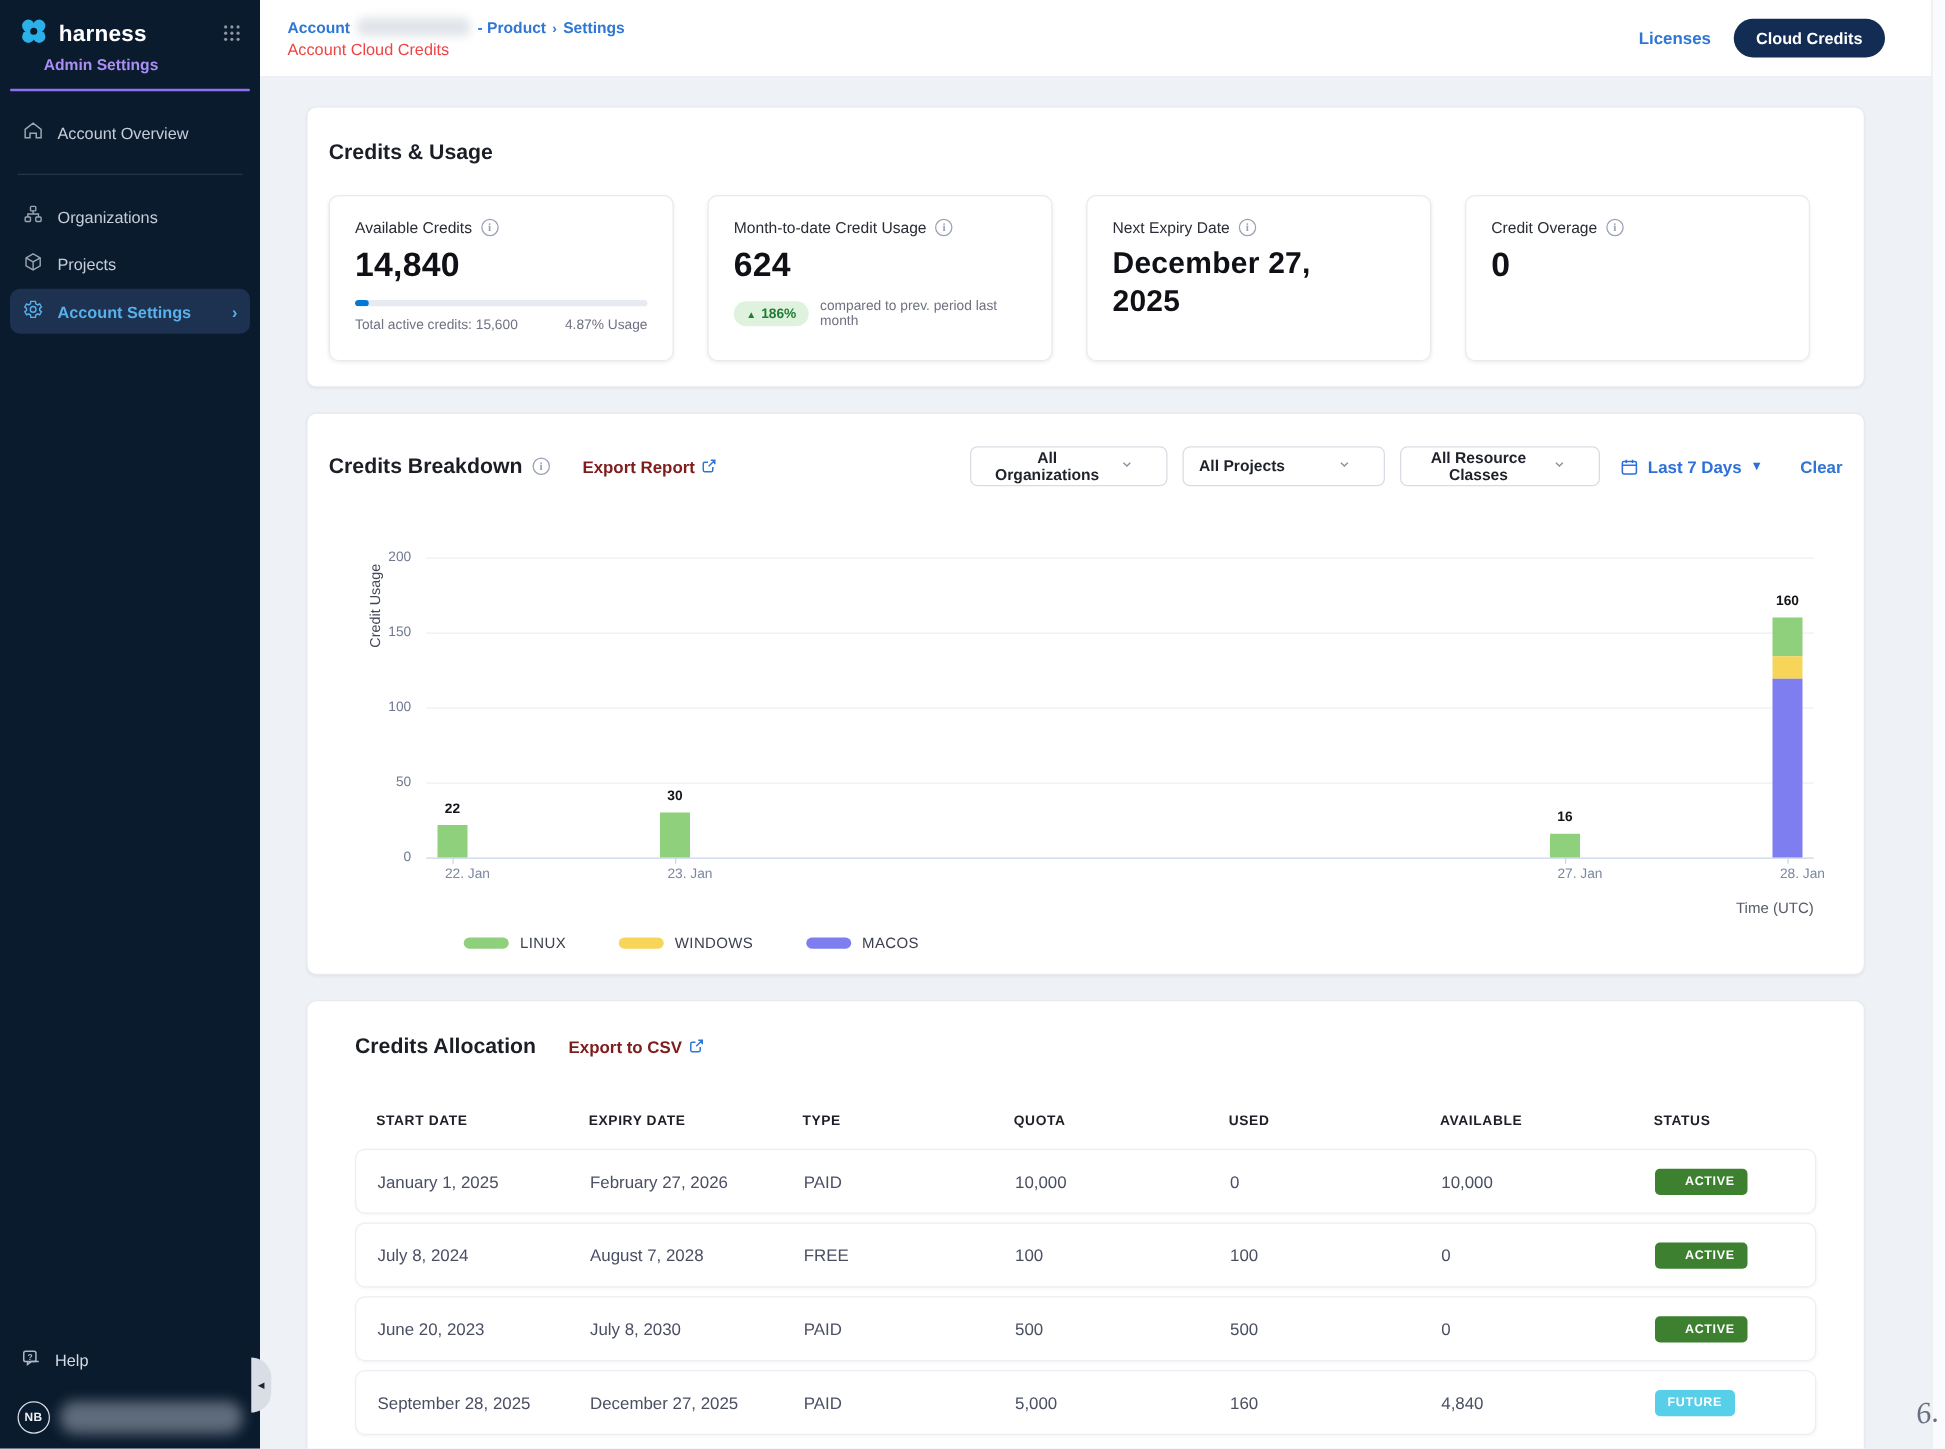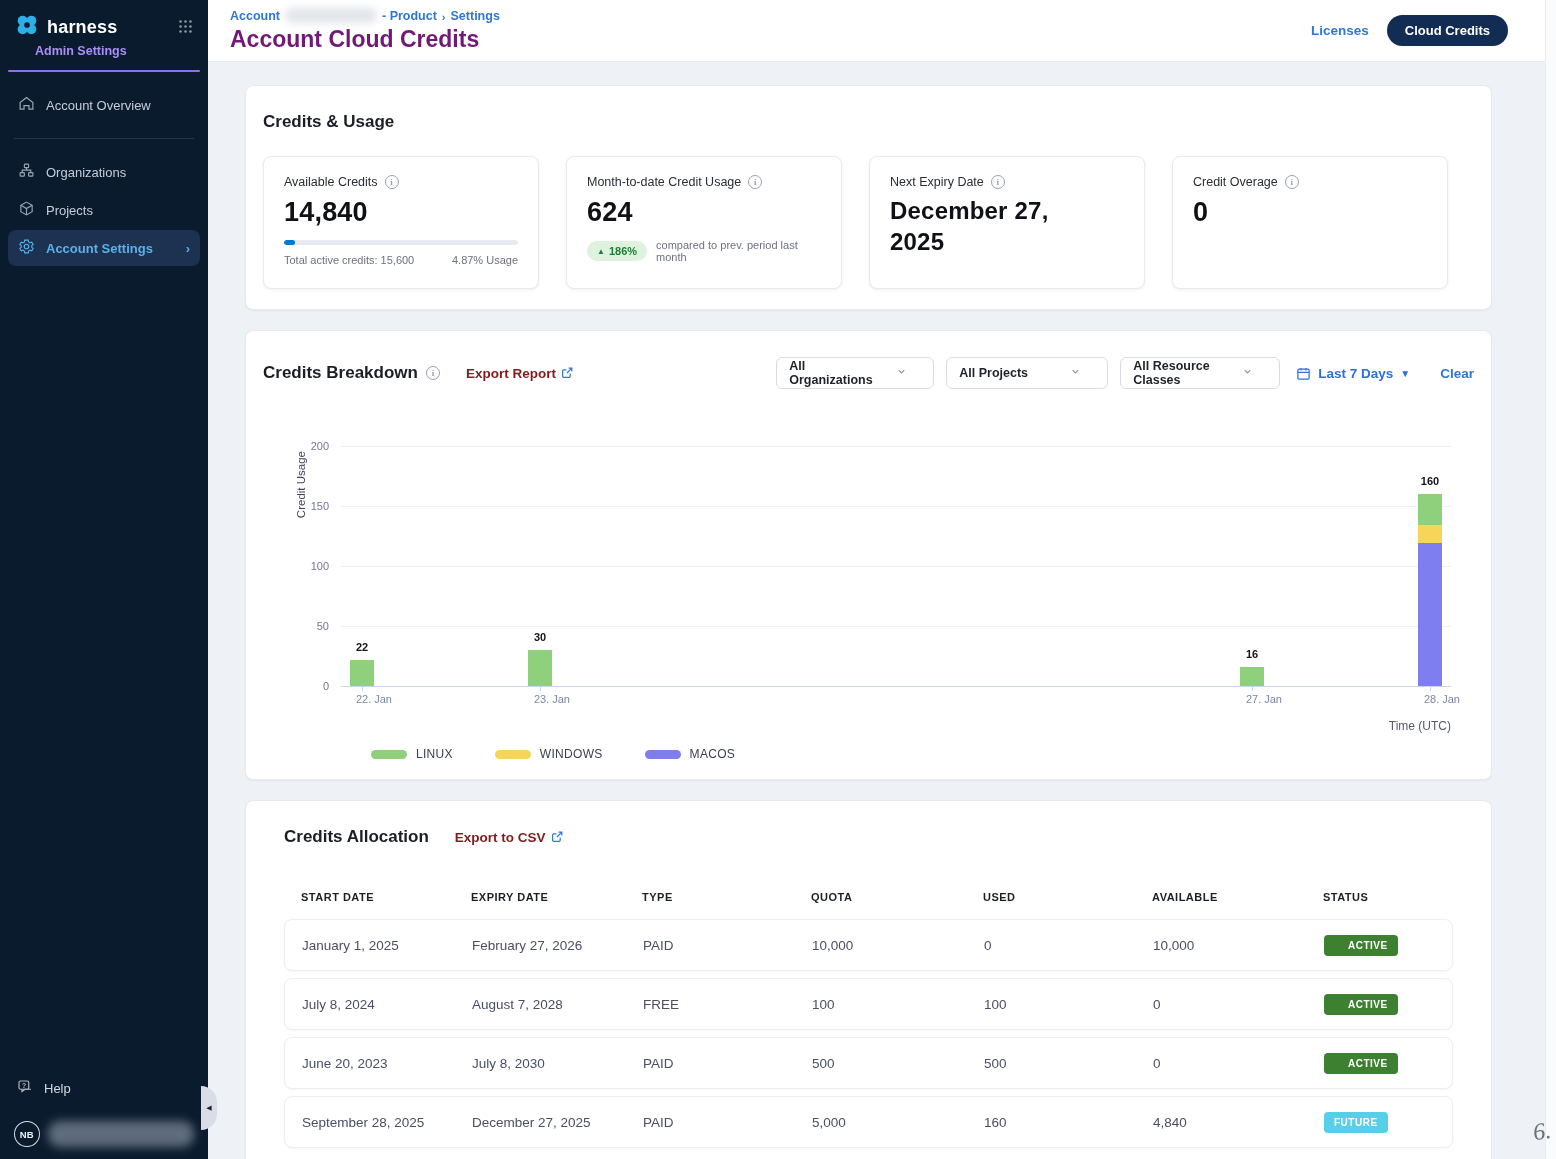--- a/index.html
+++ b/index.html
@@ -29,21 +29,21 @@
   .collapse-handle { position:absolute; left:201px; top:1086px; width:16px; height:44px; background:#d9dee6; border-radius:0 22px 22px 0; display:flex; align-items:center; justify-content:center; z-index:6; cursor:pointer; }
   .collapse-handle span { font-size:7px; color:#1c2430; }
 
   
   .main { flex:1; display:flex; flex-direction:column; height:100%; position:relative; }
   .page-header { background:#ffffff; height:62px; border-bottom:1px solid #e6e9ee; display:flex; align-items:center; padding:0 48px 0 22px; }
   .header-left { display:flex; flex-direction:column; gap:3px; }
   .breadcrumb { font-size:12.5px; font-weight:bold; color:#2f77d3; display:flex; align-items:flex-end; gap:5px; }
   .crumb-blob { display:inline-block; width:92px; height:15px; background:#ccd2db; opacity:.6; filter:blur(4px); border-radius:8px; }
   .crumb-sep { color:#2f77d3; font-size:11px; }
-  .page-title { font-size:23px; font-weight:bold; color:#701a75; }
+  .page-title { font-size:13px; font-weight:normal; color:#ef4444; }
   .header-right { margin-left:auto; display:flex; align-items:center; gap:18px; }
   .licenses-link { color:#2f77d3; font-size:13.5px; font-weight:bold; cursor:pointer; }
   .cloud-credits-pill { background:#132c53; color:#ffffff; font-size:13px; font-weight:bold; border:none; border-radius:16px; padding:8px 18px; cursor:pointer; }
 
   .content { flex:1; padding:23px 64px 0 37px; overflow:hidden; }
   .panel { background:#ffffff; border:1px solid #e7e9ef; border-radius:8px; box-shadow:0 1px 2px rgba(40,41,61,.05); }
   .panel-title { font-size:17px; font-weight:bold; color:#1c1e26; }
 
   
   .panel-usage { height:225px; padding:26px 17px 0 17px; }
@@ -60,21 +60,21 @@
   .delta-badge { background:#def2dd; color:#1f7d35; font-size:11px; font-weight:bold; border-radius:10px; padding:4px 10px; display:inline-flex; align-items:center; gap:4px; }
   .delta-badge .tri { font-size:8px; }
   .delta-note { font-size:11px; color:#6e7180; }
 
   
   .panel-breakdown { height:450px; margin-top:20px; padding:26px 17px 0 17px; }
   .breakdown-head { display:flex; align-items:center; }
   .export-link { color:#7f1d1d; font-size:13.5px; font-weight:bold; display:inline-flex; align-items:flex-start; gap:5px; margin-left:26px; cursor:pointer; }
   .bd-title-wrap { display:flex; align-items:center; gap:8px; }
   .filters { margin-left:auto; display:flex; align-items:center; gap:12px; }
-  .select { height:32px; background:#ffffff; border:1px solid #d9dce3; border-radius:6px; display:flex; align-items:center; justify-content:space-between; padding:0 26px 0 12px; font-size:12.5px; font-weight:bold; color:#1f222b; cursor:pointer; }
+  .select { height:32px; background:#ffffff; border:1px solid #d9dce3; border-radius:6px; display:flex; align-items:center; justify-content:space-between; padding:0 26px 0 12px; font-size:12.5px; font-weight:bold; color:#1f222b; cursor:pointer;text-align:center; }
   .select .chev-dn { color:#8a90a0; margin-left:10px; }
   .sel-org { width:158px; } .sel-proj { width:162px; } .sel-res { width:160px; }
   .date-range { display:flex; align-items:center; gap:7px; color:#2e6fd8; font-size:13.5px; font-weight:bold; cursor:pointer; margin-left:4px; }
   .date-range .caret { font-size:10px; }
   .clear-link { color:#2f77d3; font-size:13.5px; font-weight:bold; margin-left:18px; cursor:pointer; }
 
   .chart-area { position:relative; margin-top:58px; margin-left:78px; width:1110px; }
   .plot { position:relative; width:1110px; height:240px; border-bottom:1px solid #c9d6ea; }
   .gridline { position:absolute; left:0; right:0; height:1px; background:#edf0f5; }
   .ytick-label { position:absolute; left:-12px; transform:translateX(-100%); font-size:11px; color:#6f7890; }

